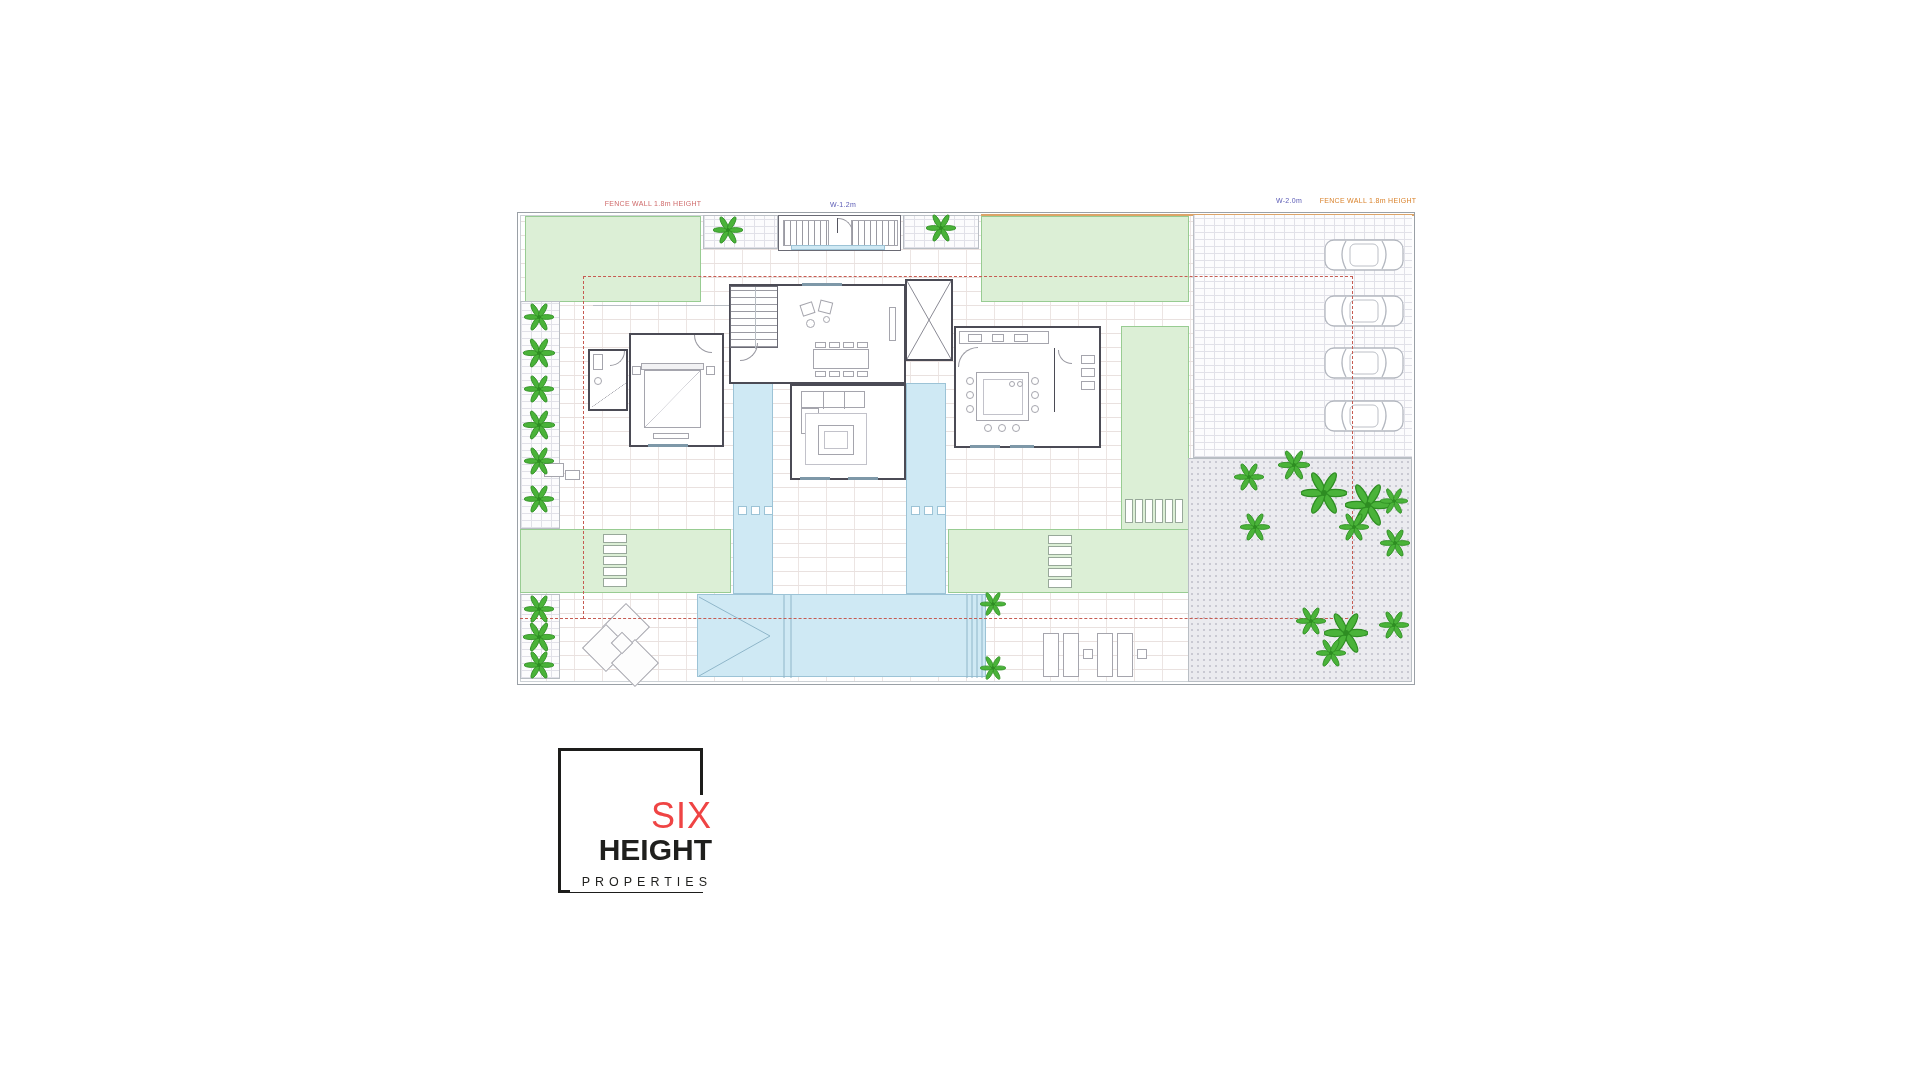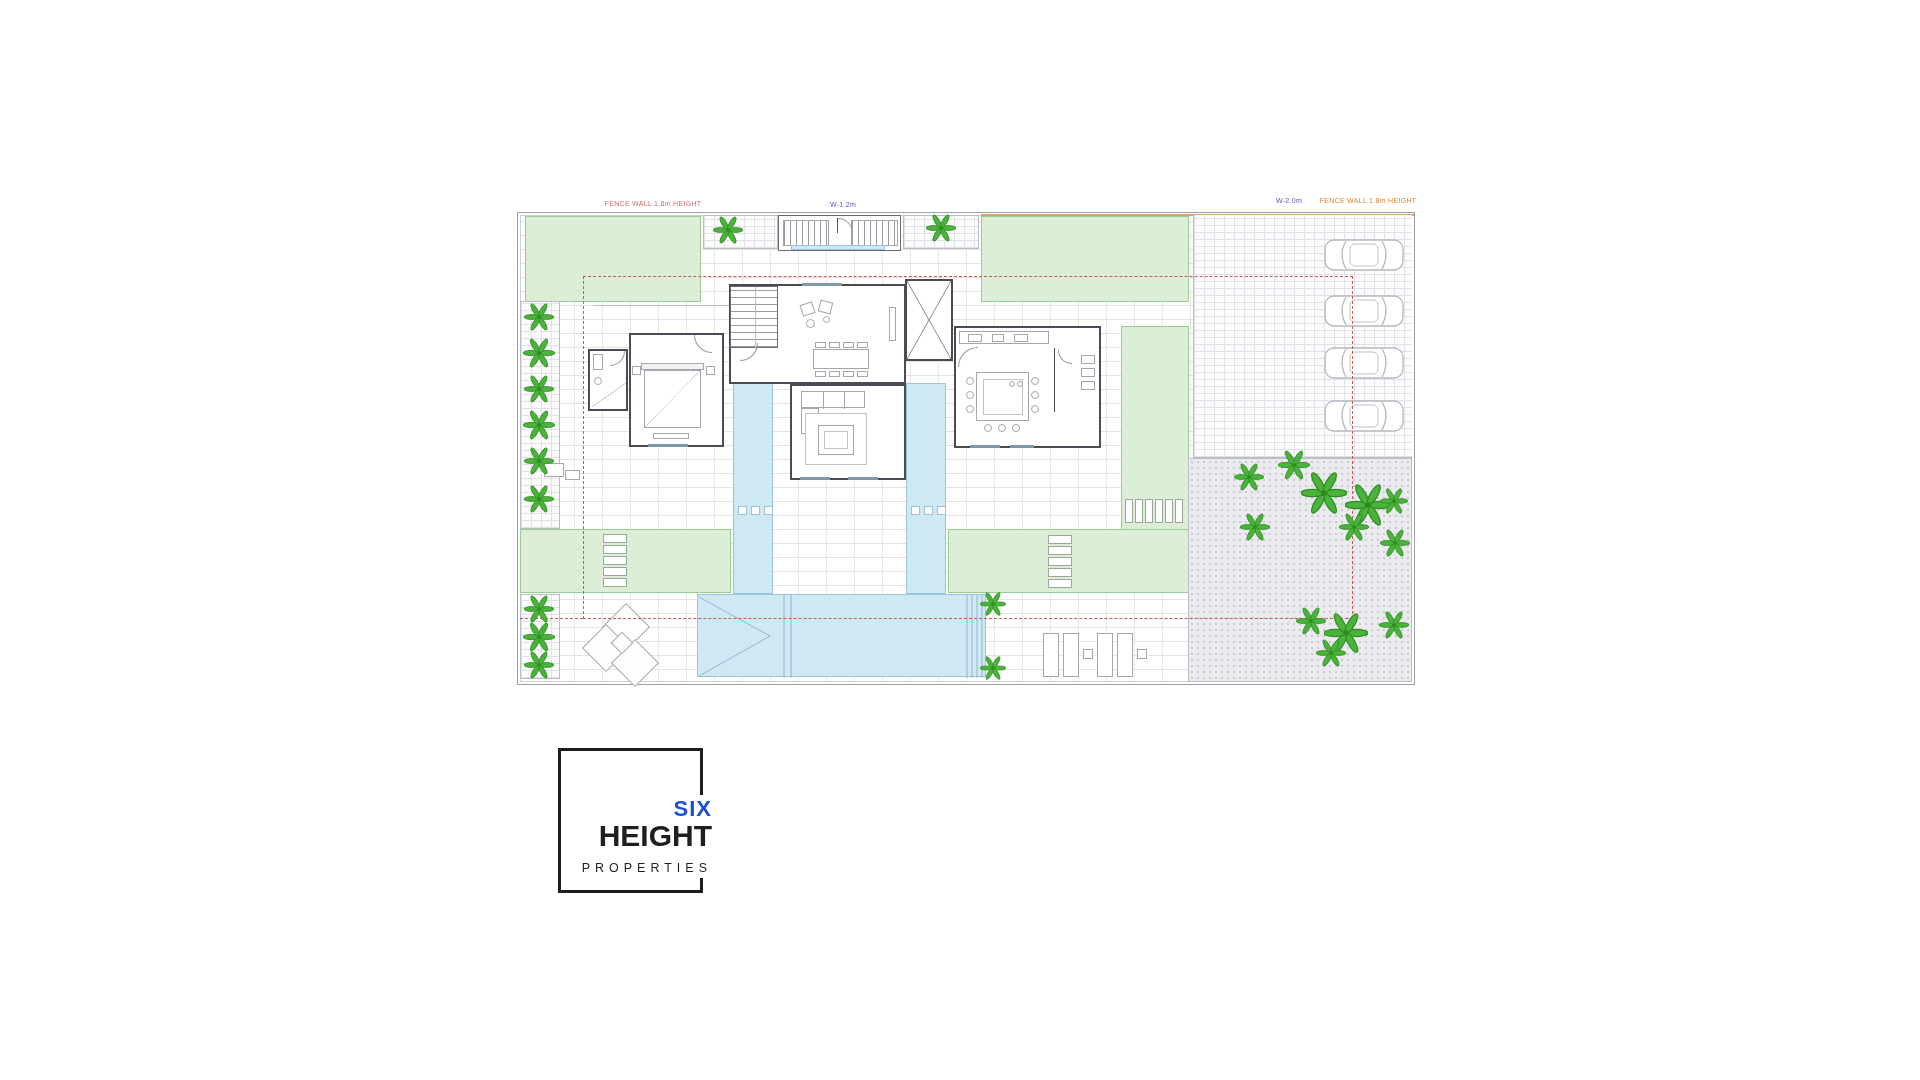--- a/index.html
+++ b/index.html
@@ -38,21 +38,21 @@
   .treadsH{background-image:repeating-linear-gradient(0deg,#9a9aa2 0 1px,transparent 1px 7px);}
   .dashred{position:absolute;border:1px dashed #c65b52;box-sizing:border-box;}
   .lbl{position:absolute;font-size:7px;letter-spacing:.3px;white-space:nowrap;text-align:center;}
   .lbl-red{color:#cf6a6a;}  .lbl-blue{color:#5b5bb5;}  .lbl-orange{color:#d9822b;}
   .fence{position:absolute;background:#dca468;}
   .palm{position:absolute;}
   
   #logo-frame{position:absolute;left:558px;top:748px;width:139px;height:139px;border:3px solid #1d1d1b;}
   #logo-text{position:absolute;left:570px;top:795px;width:136px;text-align:right;background:#fff;
              padding:3px 0 3px 6px;}
-  .logo-six{font-size:22px;font-weight:bold;color:#1d4ed8;letter-spacing:1px;line-height:1;}
+  .logo-six{font-size:36px;font-weight:normal;color:#ef4444;letter-spacing:1px;line-height:1;}
   .logo-seconds{font-size:30px;font-weight:bold;color:#1f1f1d;line-height:1.05;}
   .logo-props{font-size:12.5px;color:#1f1f1d;letter-spacing:5px;margin-top:9px;}
 </style>
 </head>
 <body>
 
 <svg width="0" height="0" style="position:absolute" aria-hidden="true">
   <defs>
     <g id="palmshape">
       <g fill="#4ab339" stroke="#2e8d22" stroke-width="0.7">

